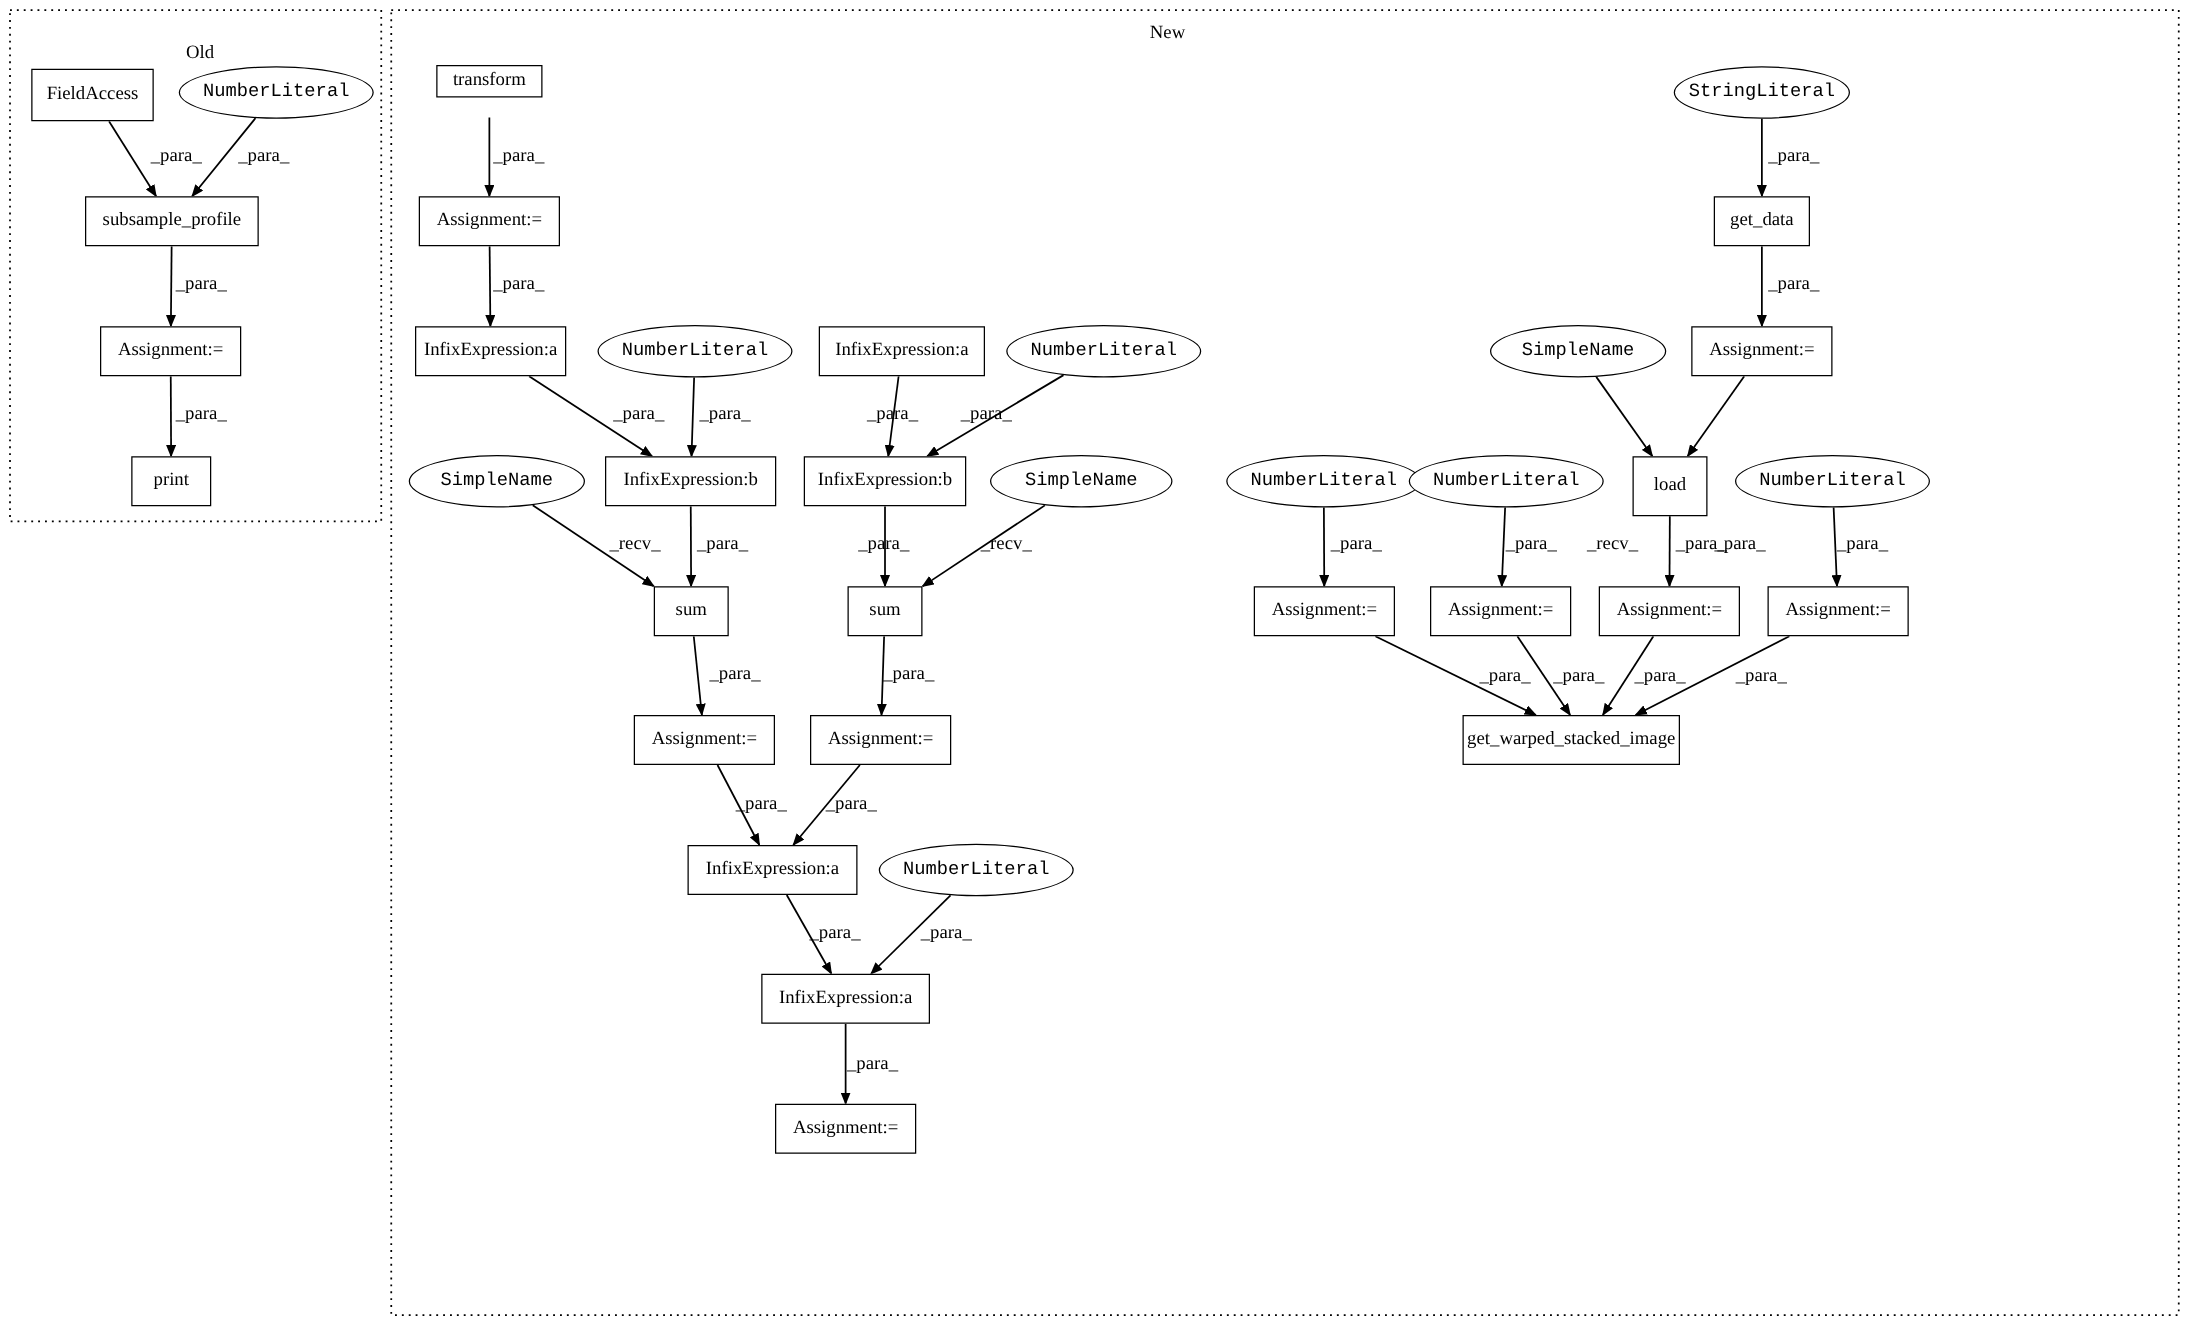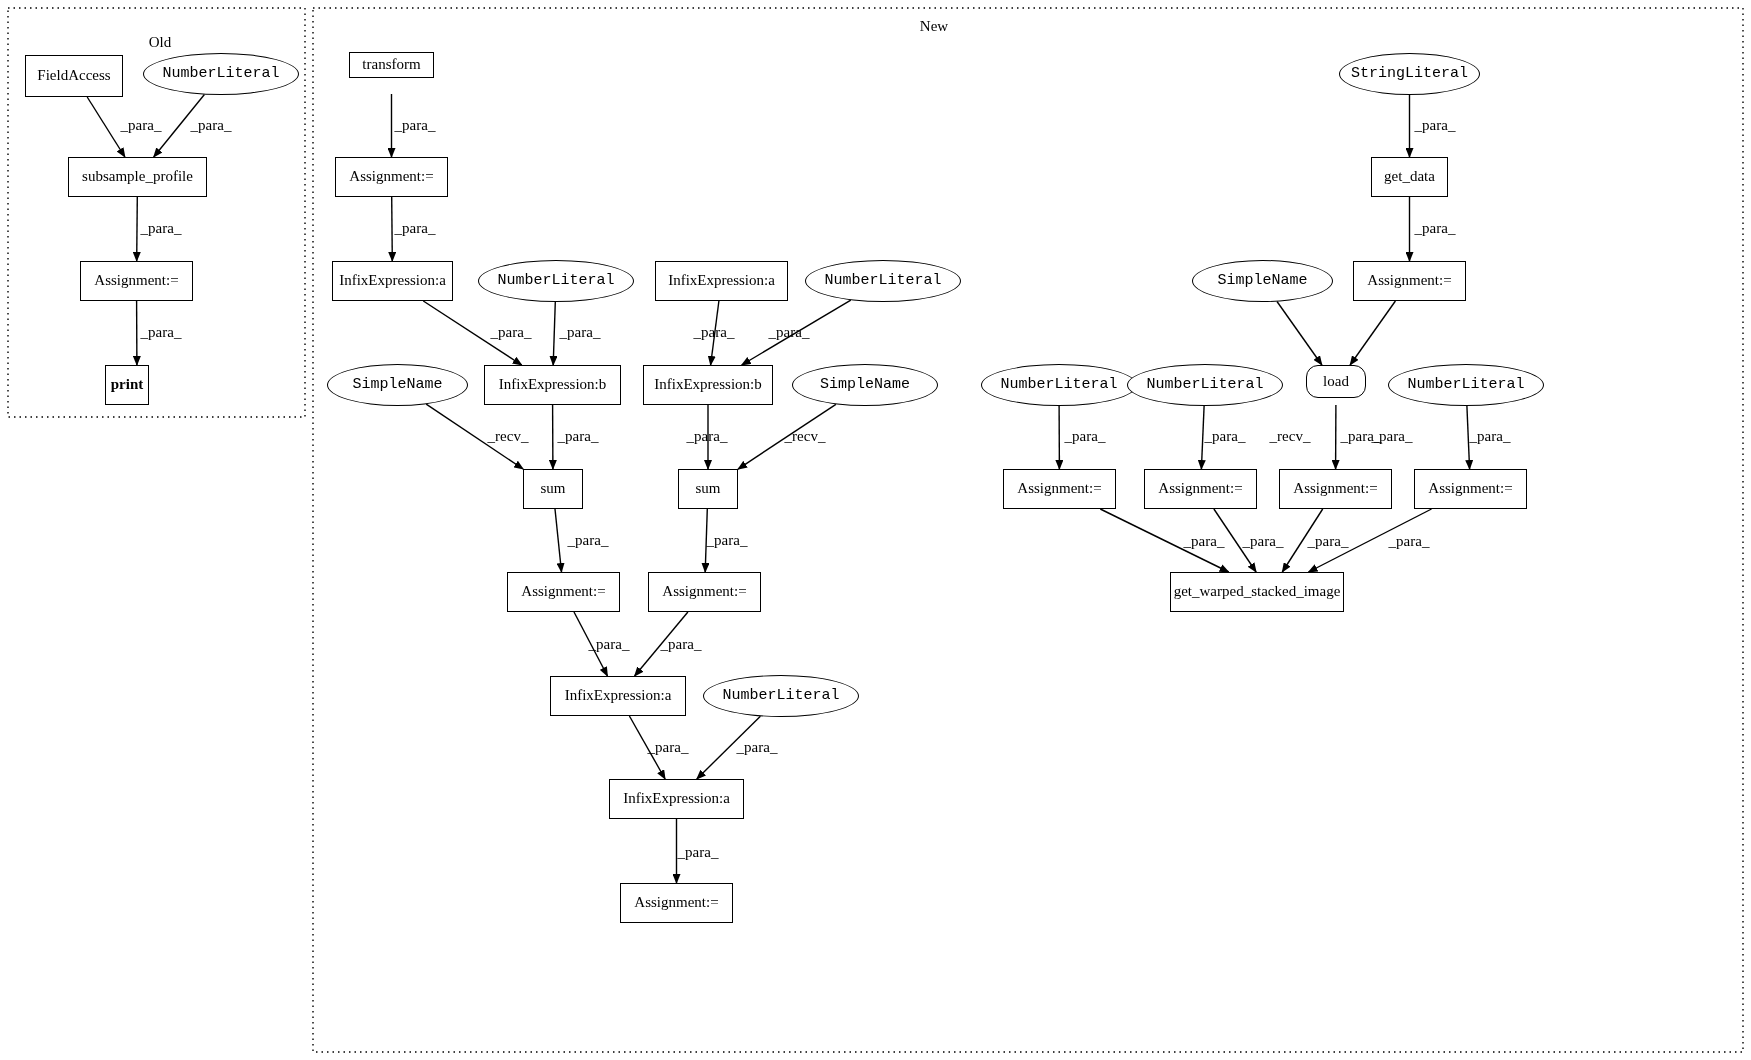--- a/index.html
+++ b/index.html
@@ -80,21 +80,21 @@
       </div>
       <div class="node ellipse" style="left: 143px; top: 53px; width: 156px; height: 42px;">
         <span>NumberLiteral</span>
       </div>
       <div class="node box" style="left: 68px; top: 157px; width: 139px; height: 40px;">
         <span>subsample_profile</span>
       </div>
       <div class="node box" style="left: 80px; top: 261px; width: 113px; height: 40px;">
         <span>Assignment:=</span>
       </div>
-      <div class="node box" style="left: 105px; top: 365px; width: 44px; height: 40px; font-weight: bold;">
+      <div class="node box" style="left: 105px; top: 365px; width: 64px; height: 40px;">
         <span>print</span>
       </div>
       <div class="node box" style="left: 349px; top: 52px; width: 85px; height: 26px;">
         <span>transform</span>
       </div>
       <div class="node box" style="left: 335px; top: 157px; width: 113px; height: 40px;">
         <span>Assignment:=</span>
       </div>
       <div class="node box" style="left: 332px; top: 261px; width: 121px; height: 40px;">
         <span>InfixExpression:a</span>
@@ -149,21 +149,21 @@
       </div>
       <div class="node box" style="left: 1371px; top: 157px; width: 77px; height: 40px;">
         <span>get_data</span>
       </div>
       <div class="node box" style="left: 1353px; top: 261px; width: 113px; height: 40px;">
         <span>Assignment:=</span>
       </div>
       <div class="node ellipse" style="left: 1192px; top: 260px; width: 141px; height: 42px;">
         <span>SimpleName</span>
       </div>
-      <div class="node box" style="left: 1306px; top: 365px; width: 60px; height: 33px; border-radius: 12px;">
+      <div class="node box" style="left: 1306px; top: 365px; width: 60px; height: 48px;">
         <span>load</span>
       </div>
       <div class="node ellipse" style="left: 981px; top: 364px; width: 156px; height: 42px;">
         <span>NumberLiteral</span>
       </div>
       <div class="node ellipse" style="left: 1127px; top: 364px; width: 156px; height: 42px;">
         <span>NumberLiteral</span>
       </div>
       <div class="node ellipse" style="left: 1388px; top: 364px; width: 156px; height: 42px;">
         <span>NumberLiteral</span>

